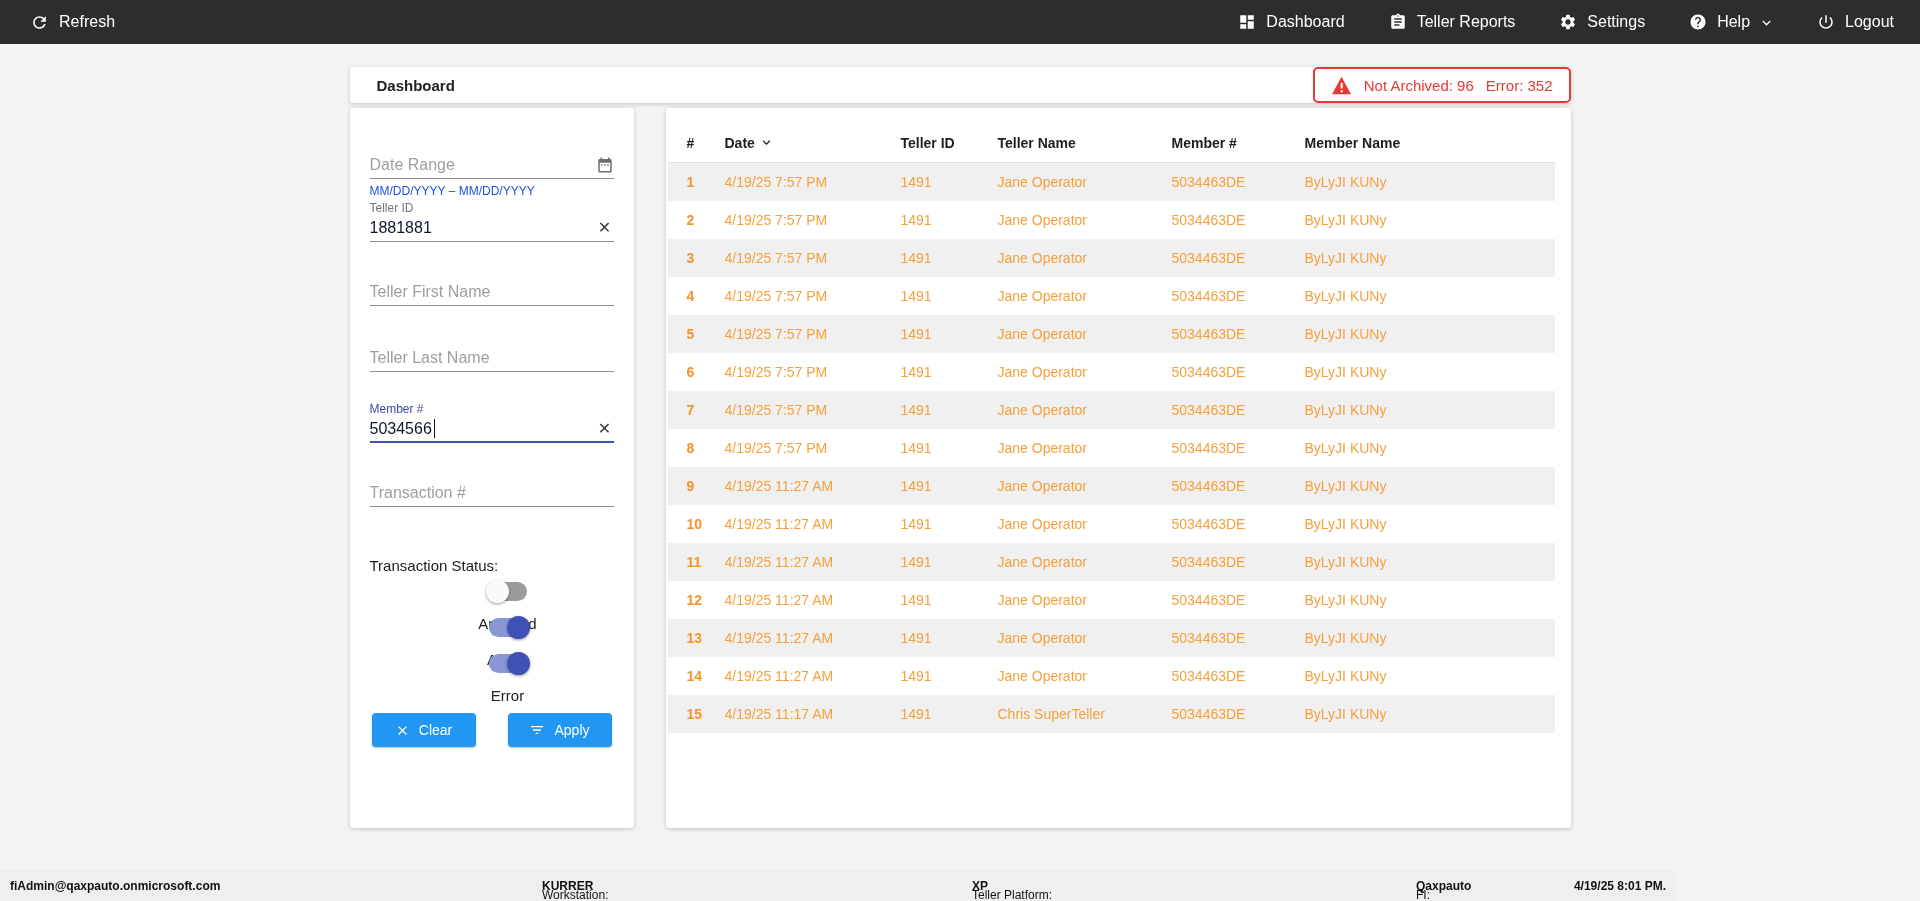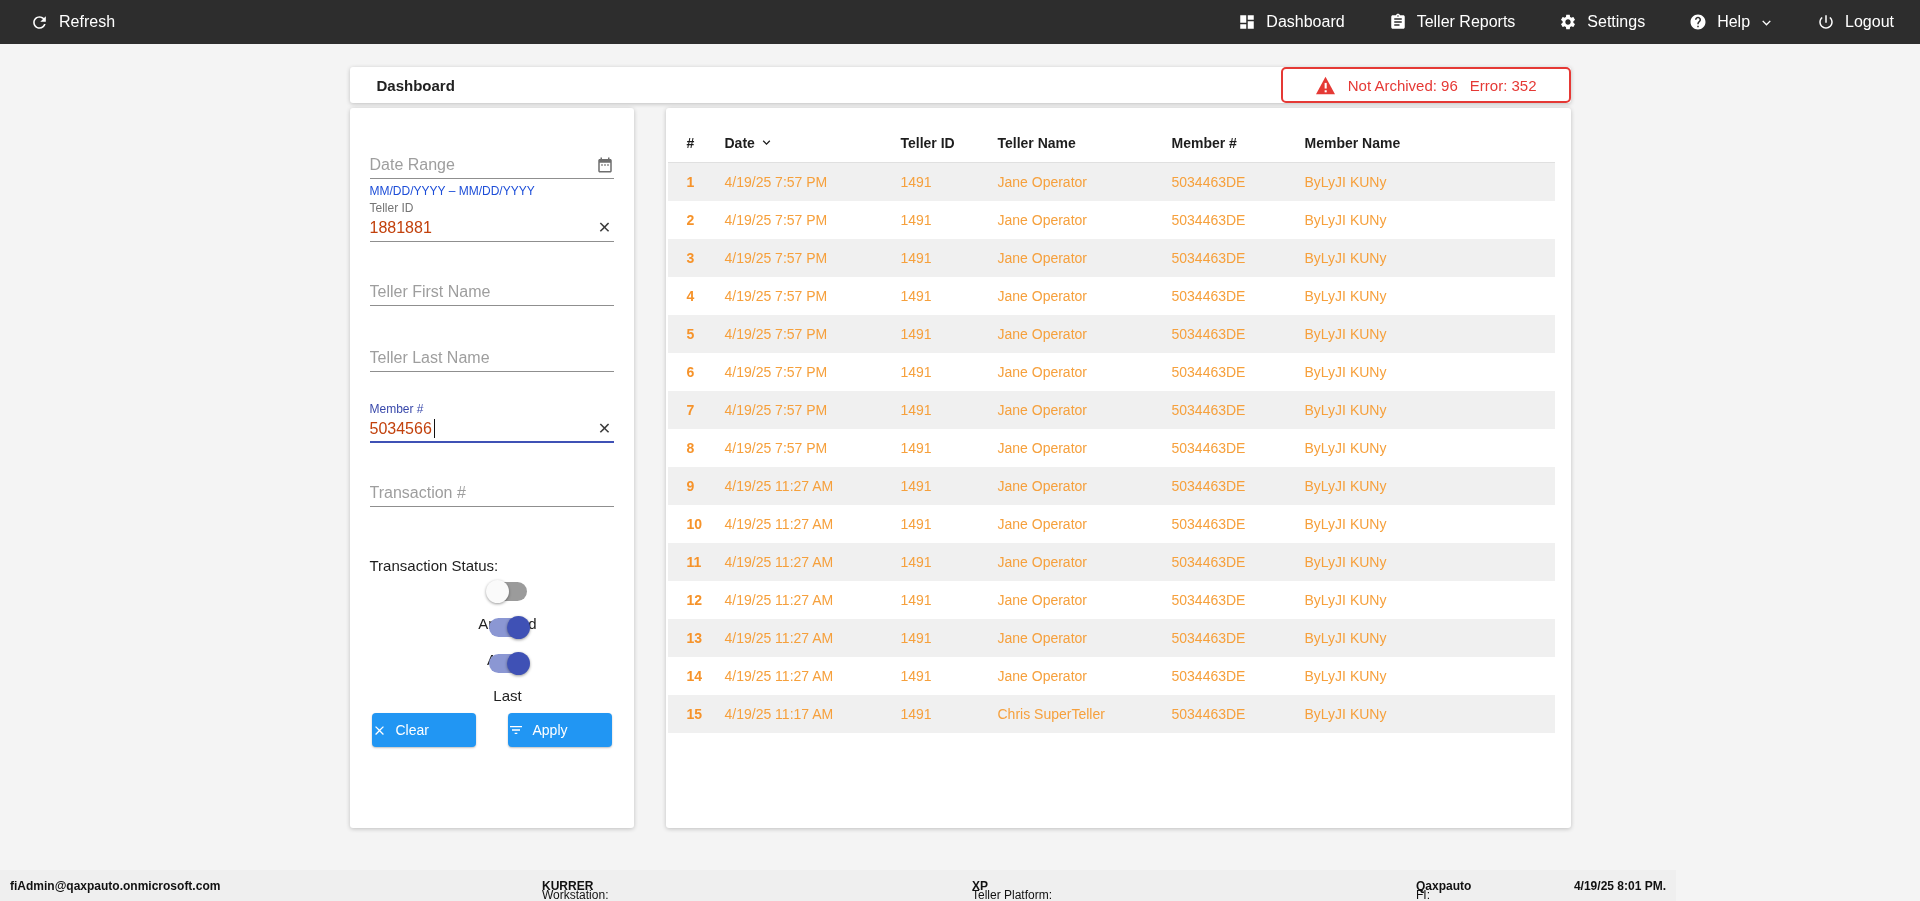--- a/index.html
+++ b/index.html
@@ -11,29 +11,29 @@
   .tb-item { display:flex; align-items:center; gap:10px; color:#fff; font-size:16px; cursor:pointer; }
   .tb-right { display:flex; align-items:center; gap:44px; }
   .tb-item svg { display:block; }
 
   
   .content { width:1221px; margin:23px auto 0 auto; }
   .card { background:#fff; border-radius:3px; box-shadow:0 1px 4px rgba(0,0,0,0.22); }
 
   .header-card { height:36px; display:flex; align-items:center; justify-content:space-between; padding:0 0 0 27px; position:relative; }
   .header-title { font-size:15px; font-weight:bold; }
-  .alert-badge { height:36px; display:flex; align-items:center; gap:12px; border:2px solid #e53935; border-radius:5px; background:#fff; padding:0 32px; color:#e53935; font-size:15px; }
+  .alert-badge { height:36px; display:flex; align-items:center; gap:12px; border:2px solid #e53935; border-radius:5px; background:#fff; padding:0 16px; color:#e53935; font-size:15px; }
   .alert-badge span { white-space:nowrap; }
 
   .main-row { display:flex; gap:32px; margin-top:5px; align-items:flex-start; }
 
   
   .sidebar { width:284px; height:720px; padding:44px 20px 0 20px; }
   .field-row { display:flex; align-items:center; border-bottom:1px solid #8f8f8f; height:27px; }
-  .field-row input { border:none; outline:none; flex:1; font-size:16px; font-family:"Liberation Sans",sans-serif; color:#c2410c; background:transparent; height:24px; }
+  .field-row input { border:none; outline:none; flex:1; font-size:16px; font-family:"Liberation Sans",sans-serif; color:#0f172a; background:transparent; height:24px; }
   .field-row input::placeholder { color:#9e9e9e; opacity:1; }
   .field-row.focused { border-bottom:2px solid #3f51b5; }
   .hint { font-size:12px; color:#1d4ed8; margin-top:5px; }
   .small-label { font-size:12px; color:#757575; margin-top:3px; }
   .small-label.focused { color:#3949ab; }
   .clear-x { width:18px; text-align:center; color:#3c3c3c; font-size:16px; cursor:pointer; line-height:18px; }
   .cal-icon { cursor:pointer; display:flex; }
   .member-wrap { position:relative; }
   .caret { position:absolute; left:64px; top:3px; width:1.5px; height:19px; background:#111; }
 
@@ -42,21 +42,21 @@
   .toggle-row:first-of-type { margin-top:15px; }
   .toggle { width:38px; height:19px; border-radius:10px; position:relative; cursor:pointer; flex:none; }
   .toggle .thumb { width:23px; height:23px; border-radius:50%; position:absolute; top:-2px; box-shadow:0 1px 3px rgba(0,0,0,0.4); }
   .toggle.off { background:#9b9b9b; }
   .toggle.off .thumb { left:-3px; background:#fafafa; }
   .toggle.on { background:#8b97d3; }
   .toggle.on .thumb { right:-3px; background:#3f51b5; }
   .toggle-label { font-size:15px; }
 
   .btn-row { display:flex; justify-content:space-between; margin:31px 2px 0 2px; }
-  .btn { display:flex; align-items:center; gap:9px; width:104px; height:34px; background:#2196f3; color:#fff; border:none; border-radius:4px; font-size:14px; font-family:"Liberation Sans",sans-serif; cursor:pointer; box-shadow:0 1px 2px rgba(0,0,0,0.25); }
+  .btn { display:flex; align-items:center; justify-content:center; gap:9px; width:104px; height:34px; background:#2196f3; color:#fff; border:none; border-radius:4px; font-size:14px; font-family:"Liberation Sans",sans-serif; cursor:pointer; box-shadow:0 1px 2px rgba(0,0,0,0.25); }
 
   
   .table-card { flex:1; height:720px; padding:15px 16px 0 2px; display:flex; flex-direction:column; }
   .tgrid { display:grid; grid-template-columns:38px 176px 97px 174px 133px 186px 1fr; align-items:center; padding-left:19px; }
   .thead { height:40px; border-bottom:1px solid #e0e0e0; font-weight:bold; font-size:14px; color:#1d1d1d; }
   .th { display:flex; align-items:center; gap:4px; }
   .trow { height:38px; font-size:14px; color:#f6a03c; cursor:pointer; }
   .trow:nth-child(odd) { background:#f0f0f0; }
   .cell-num { font-weight:bold; color:#f6932a; }
   .note-icon { width:15px; height:16px; background:#6e6e6e; clip-path:polygon(0 0,100% 0,100% 64%,64% 100%,0 100%); position:relative; cursor:pointer; margin-left:6px; }
@@ -202,21 +202,21 @@
       <div class="toggle-row">
         <span class="toggle on">
             <span class="thumb"></span>
           </span>
         <span class="toggle-label">Active</span>
       </div>
       <div class="toggle-row">
         <span class="toggle on">
             <span class="thumb"></span>
           </span>
-        <span class="toggle-label">Last</span>
+        <span class="toggle-label">Error</span>
       </div>
 
       <div class="btn-row">
         <button class="btn">
           <span style="display:flex;">
               <svg width="15" height="15" viewBox="0 0 24 24" fill="#fff">
                 <path d="M19 6.41 17.59 5 12 10.59 6.41 5 5 6.41 10.59 12 5 17.59 6.41 19 12 13.41 17.59 19 19 17.59 13.41 12z"></path>
               </svg>
             </span>
           <span>Clear</span>

